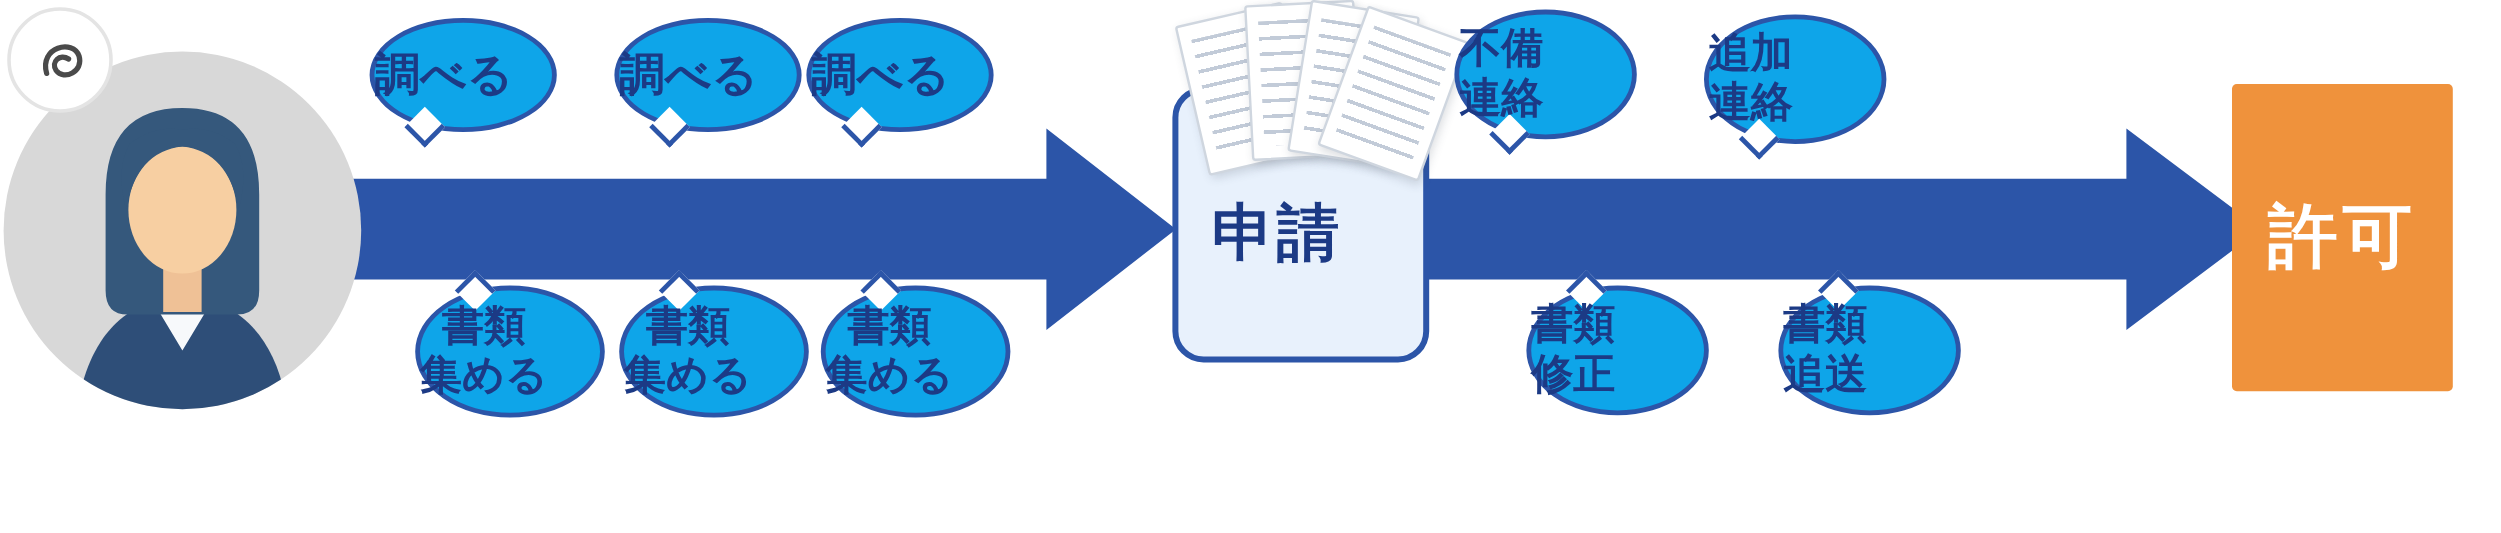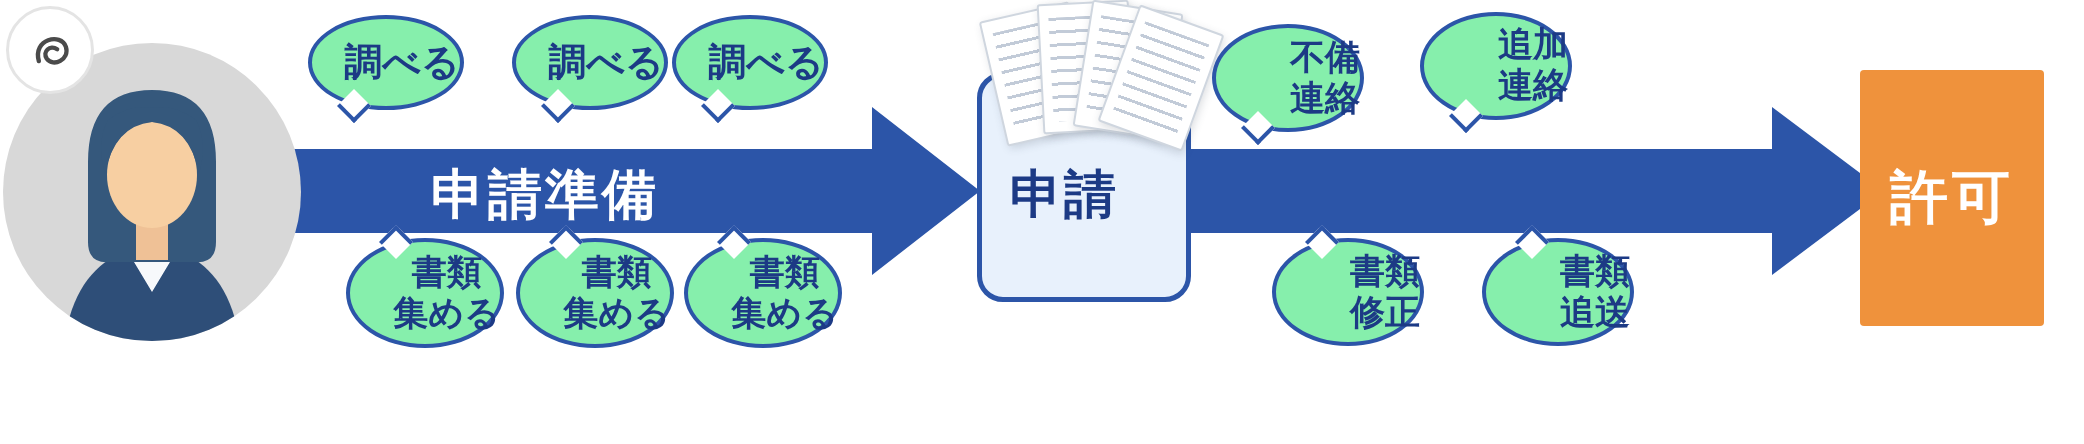--- a/index.html
+++ b/index.html
@@ -37,24 +37,24 @@
     background: #fff;
     border: 3px solid #e4e4e4;
     border-radius: 50%;
     z-index: 5;
     display: flex; align-items: center; justify-content: center;
   }
 
   
   .bubble {
     position: absolute;
-    background: #86efac;
+    background: #0ea5e9;
     border: 4px solid var(--bubble-border, #2c55a8);
     border-radius: 50%;
-    display: flex; align-items: center; justify-content: flex-end;
+    display: flex; align-items: center; justify-content: flex-start;
     z-index: 7;
   }
   .bubble::after {
     content: "";
     position: absolute;
     width: 20px; height: 20px;
     background: #fff;
   }
   .bubble.tail-down::after {
     bottom: -12px; left: 30px;
@@ -163,21 +163,20 @@
       </g>
     </svg>
   </div>
 
   <div class="thought-bubble">
     <svg width="70" height="70" viewBox="0 0 88 88">
       <path d="M 30 58 C 22 30 58 22 64 40 C 69 56 48 66 40 55 C 34 46 44 37 53 43" fill="none" stroke="#4a4a4a" stroke-width="5.5" stroke-linecap="round"></path>
     </svg>
   </div>
 
-  <div class="arrow-label" style="left:360px; top:159px; width:370px;">申請準備</div>
 
   <div class="bubble tail-down" style="left:308px; top:15px; width:156px; height:95px;">
     <span class="bubble-text">調べる</span>
   </div>
   <div class="bubble tail-down" style="left:512px; top:15px; width:156px; height:95px;">
     <span class="bubble-text">調べる</span>
   </div>
   <div class="bubble tail-down" style="left:672px; top:15px; width:156px; height:95px;">
     <span class="bubble-text">調べる</span>
   </div>
@@ -204,21 +203,21 @@
     </div>
   <div class="paper paper3">
       <div class="paper-lines"></div>
     </div>
   <div class="paper paper4">
       <div class="paper-lines"></div>
     </div>
   <div class="app-label">申請</div>
 
 
-  <div class="bubble two-line tail-down" style="left:1212px; top:24px; width:152px; height:108px;">
+  <div class="bubble two-line tail-down" style="left:1212px; top:8px; width:152px; height:108px;">
     <span class="bubble-text">不備
 連絡</span>
   </div>
   <div class="bubble two-line tail-down" style="left:1420px; top:12px; width:152px; height:108px;font-family:Liberation Serif, serif;">
     <span class="bubble-text">追加
 連絡</span>
   </div>
 
   <div class="bubble two-line tail-up" style="left:1272px; top:238px; width:152px; height:108px;">
     <span class="bubble-text">書類

